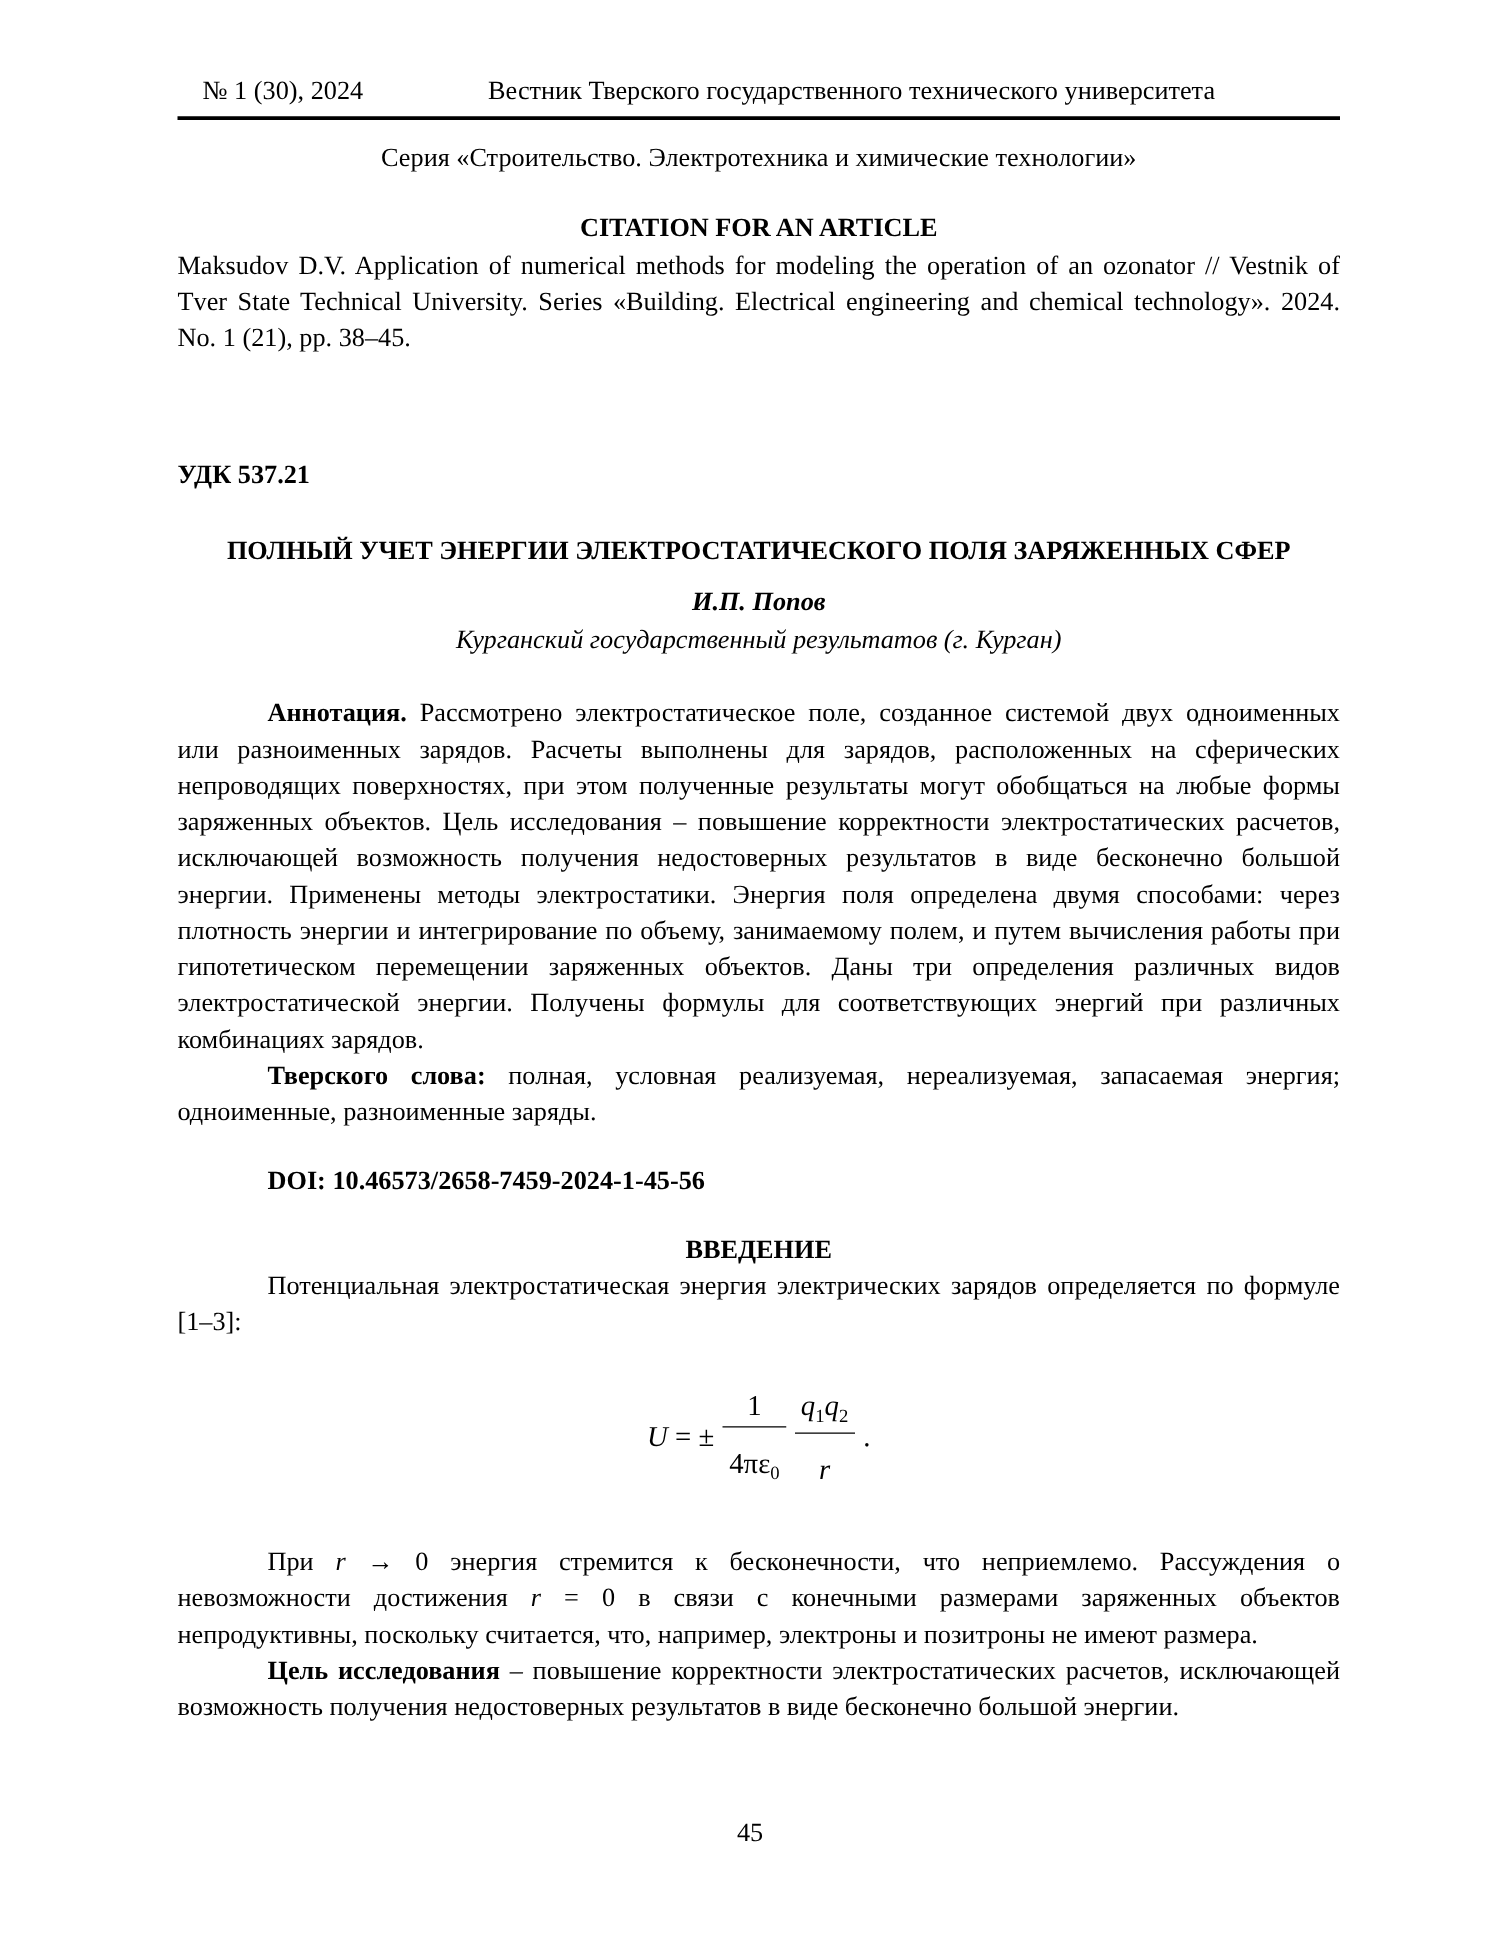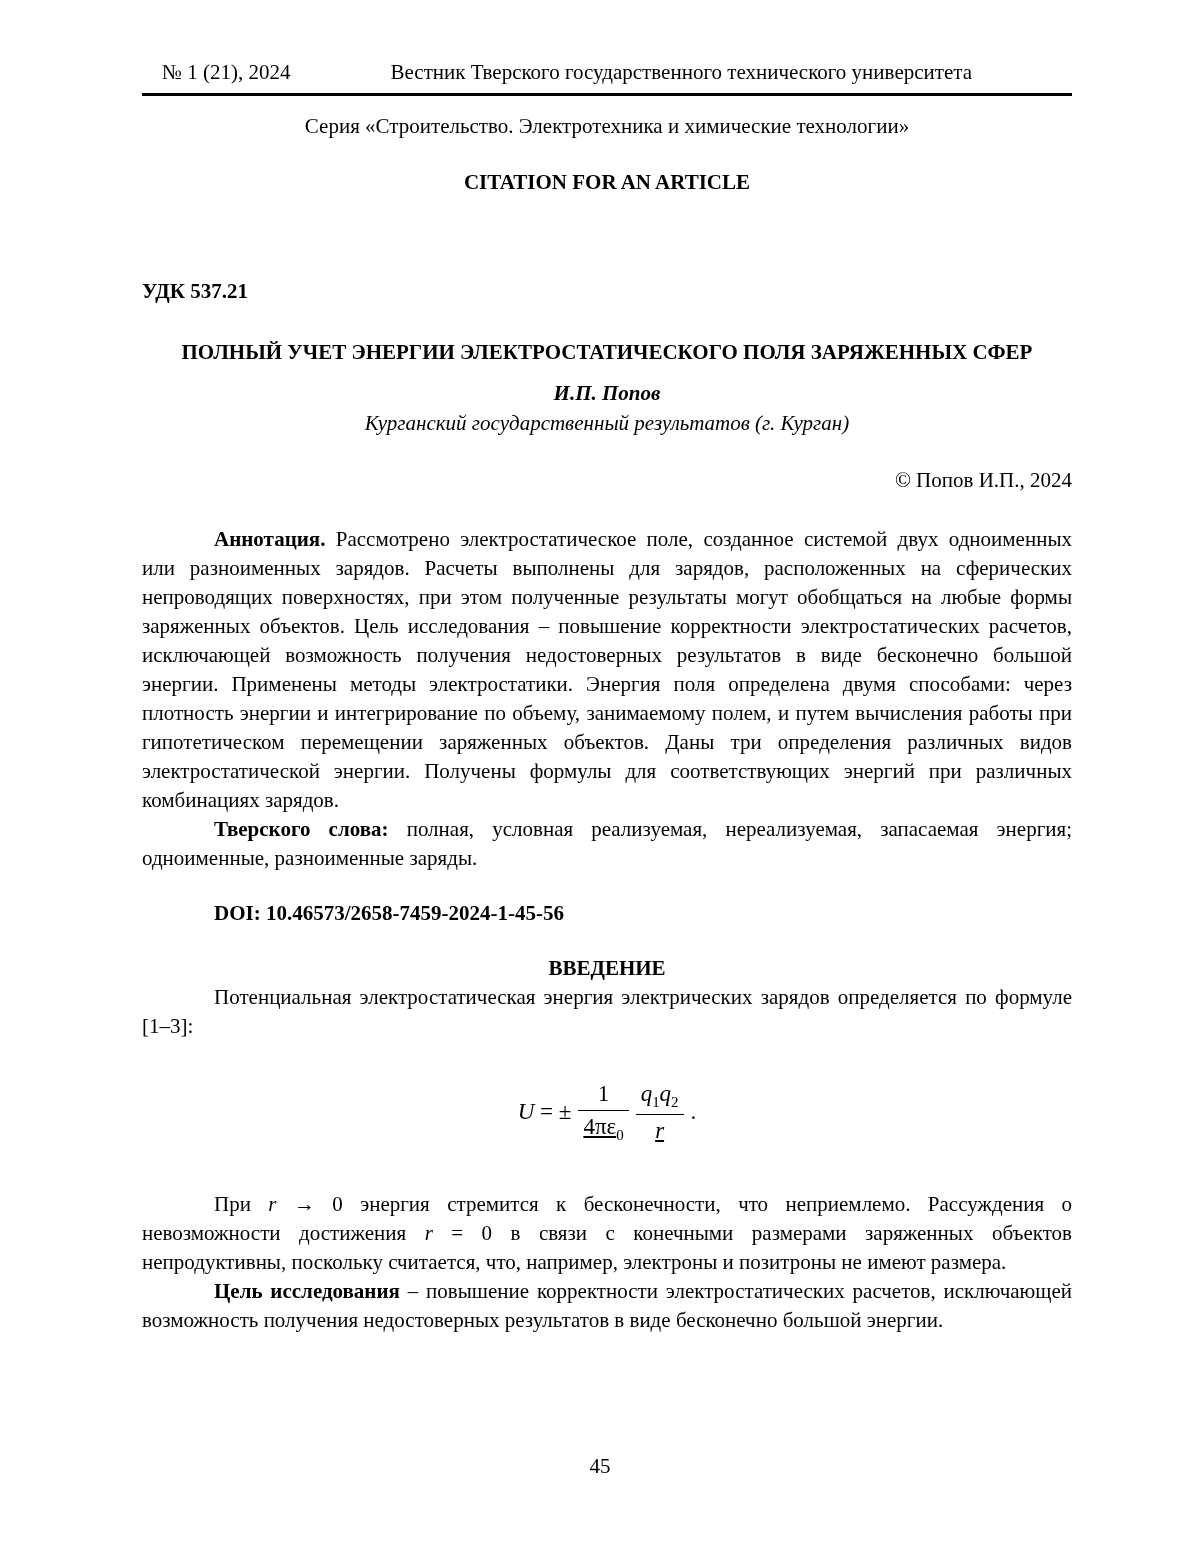--- a/index.html
+++ b/index.html
@@ -49,53 +49,53 @@
     justify-content: center;
     align-items: center;
     gap: 7px;
     margin: 40px 0 46px 0;
     font-size: 23px;
     line-height: normal;
   }
   .var { font-style: italic; }
   .frac { display: inline-block; text-align: center; vertical-align: middle; }
   .frac .num { display: block; padding: 0 5px 3px 5px; }
-  .frac .den { display: block; border-top: 1.5px solid #000; padding: 3px 5px 0 5px; text-decoration: underline; }
+  .frac .den { display: block; border-top: 1.5px solid #000; padding: 16px 5px 0 5px; }
   sub { font-size: 0.65em; }
 
   .page-number {
     position: absolute;
     left: 0; right: 0;
     bottom: 72px;
     text-align: center;
   }
 </style>
 </head>
 <body>
 
 <div class="page">
 
   <div class="header">
     <div class="header-top">
-      <span class="issue">№ 1 (21), 2024</span>
+      <span class="issue">№ 1 (30), 2024</span>
       <span class="journal">Вестник Тверского государственного технического университета</span>
     </div>
     <div class="series">Серия «Строительство. Электротехника и химические технологии»</div>
   </div>
 
   <div class="center bold citation-heading">CITATION FOR AN ARTICLE</div>
+  <div class="justify citation-text">Maksudov D.V.  Application of numerical methods for modeling the operation of an ozonator // Vestnik of Tver State Technical University. Series «Building. Electrical engineering and chemical technology». 2024. No. 1 (21), pp. 38–45.</div>
 
   <div class="bold udc">УДК 537.21</div>
 
   <div class="center bold article-title">ПОЛНЫЙ УЧЕТ ЭНЕРГИИ ЭЛЕКТРОСТАТИЧЕСКОГО ПОЛЯ ЗАРЯЖЕННЫХ СФЕР</div>
 
   <div class="center bold italic author">И.П. Попов</div>
   <div class="center italic affiliation">Курганский государственный результатов (г. Курган)</div>
 
-  <div class="right copyright">© Попов И.П., 2024</div>
 
   <div class="justify indent abstract">
     <span class="bold">Аннотация.</span><span> Рассмотрено электростатическое поле, созданное системой двух одноименных или разноименных зарядов. Расчеты выполнены для зарядов, расположенных на сферических непроводящих поверхностях, при этом полученные результаты могут обобщаться на любые формы заряженных объектов. Цель исследования – повышение корректности электростатических расчетов, исключающей возможность получения недостоверных результатов в виде бесконечно большой энергии. Применены методы электростатики. Энергия поля определена двумя способами: через плотность энергии и интегрирование по объему, занимаемому полем, и путем вычисления работы при гипотетическом перемещении заряженных объектов. Даны три определения различных видов электростатической энергии. Получены формулы для соответствующих энергий при различных комбинациях зарядов.</span>
   </div>
 
   <div class="justify indent">
     <span class="bold">Тверского слова:</span><span> полная, условная реализуемая, нереализуемая, запасаемая энергия; одноименные, разноименные заряды.</span>
   </div>
 
   <div class="bold indent doi">DOI: 10.46573/2658-7459-2024-1-45-56</div>

